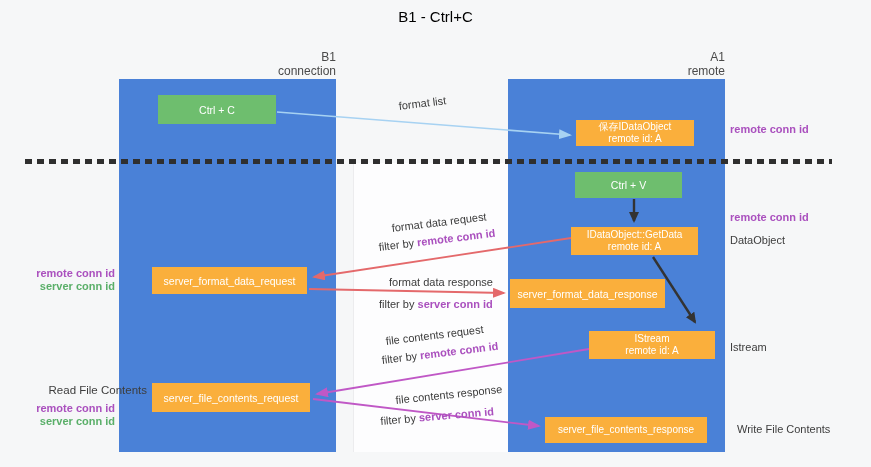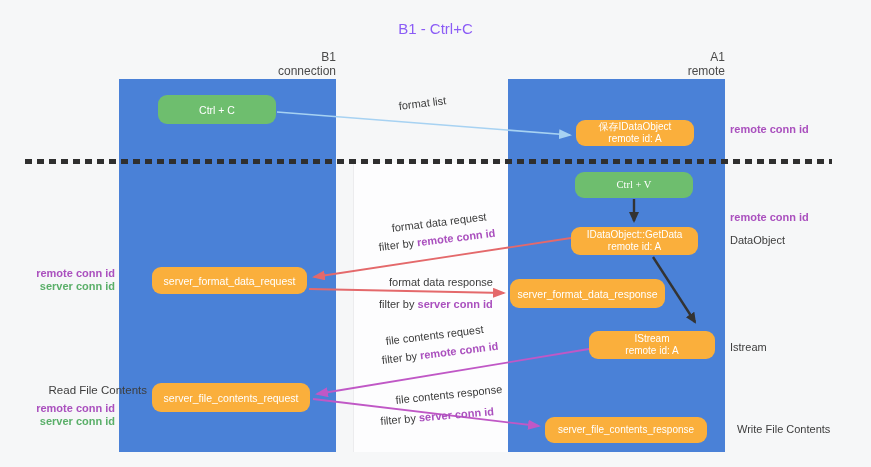--- a/index.html
+++ b/index.html
@@ -3,22 +3,22 @@
 <meta charset="utf-8">
 <style>
   html,body{margin:0;padding:0;}
   body{
     width:871px;height:467px;position:relative;overflow:hidden;
     background:#f6f7f8;
     font-family:"Liberation Sans", sans-serif;
     color:#3b3b3b;
   }
   .title{
-    position:absolute;left:0;top:19px;width:871px;text-align:center;
-    font-size:15px;line-height:19px;color:#8b5cf6;
+    position:absolute;left:0;top:7px;width:871px;text-align:center;
+    font-size:15px;line-height:19px;color:#000000;
   }
   .col-header{
     position:absolute;top:50px;width:217px;text-align:right;
     font-size:12px;line-height:14px;color:#4a4a4a;
   }
   #hdr-b1{left:119px;}
   #hdr-a1{left:508px;}
   .gap-panel{
     position:absolute;left:353px;top:163px;width:155px;height:289px;
     background:#fdfdfe;border-left:1px solid #ececee;
@@ -28,21 +28,21 @@
   }
   #lane-b1{left:119px;}
   #lane-a1{left:508px;}
   .divider{
     position:absolute;left:25px;top:159px;width:807px;height:5px;
     background:repeating-linear-gradient(90deg,#2f2f2f 0 7px,transparent 7px 12px);
   }
   .node{
     position:absolute;display:flex;flex-direction:column;
     align-items:center;justify-content:center;text-align:right;
-    color:#ffffff;font-size:10.5px;line-height:12px;border-radius:9px;
+    color:#ffffff;font-size:10.5px;line-height:12px;
   }
   .green{background:#6ebe6e;}
   .orange{background:#faaf3c;}
   .node .sub{font-size:10px;}
   .flabel{
     position:absolute;font-size:11px;color:#3b3b3b;white-space:nowrap;
     transform-origin:left top;
   }
   .rot7{transform:rotate(-7deg);}
   .rot6{transform:rotate(-6deg);}
@@ -82,21 +82,21 @@
 
 <div class="node green" style="left:158px;top:95px;width:118px;height:29px;">
   <span>Ctrl + C</span>
 </div>
 
 <div class="node orange" style="left:576px;top:120px;width:118px;height:26px;">
   <span class="sub">保存IDataObject</span>
   <span class="sub">remote id: A</span>
 </div>
 
-<div class="node green" style="left:575px;top:172px;width:118px;height:26px;font-family:Liberation Serif, serif;">
+<div class="node green" style="left:575px;top:172px;width:107px;height:26px;">
   <span>Ctrl + V</span>
 </div>
 
 <div class="node orange" style="left:571px;top:227px;width:127px;height:28px;">
   <span class="sub">IDataObject::GetData</span>
   <span class="sub">remote id: A</span>
 </div>
 
 <div class="node orange" style="left:152px;top:267px;width:155px;height:27px;">
   <span>server_format_data_request</span>

